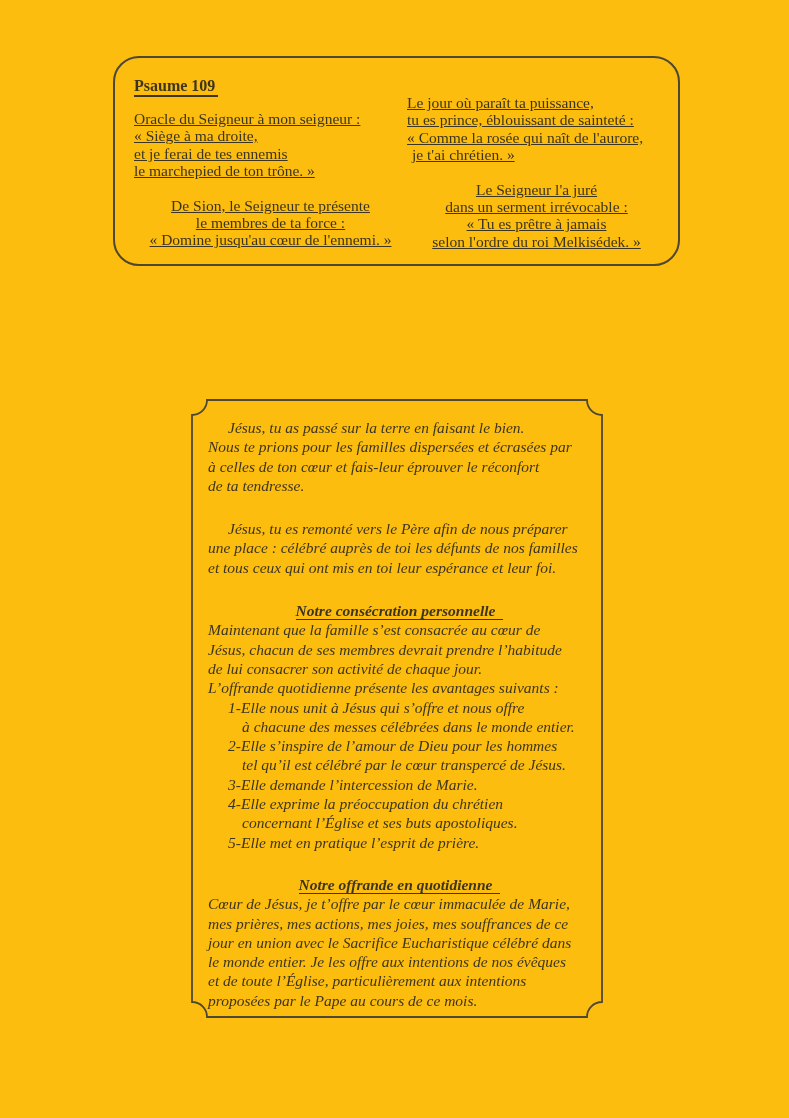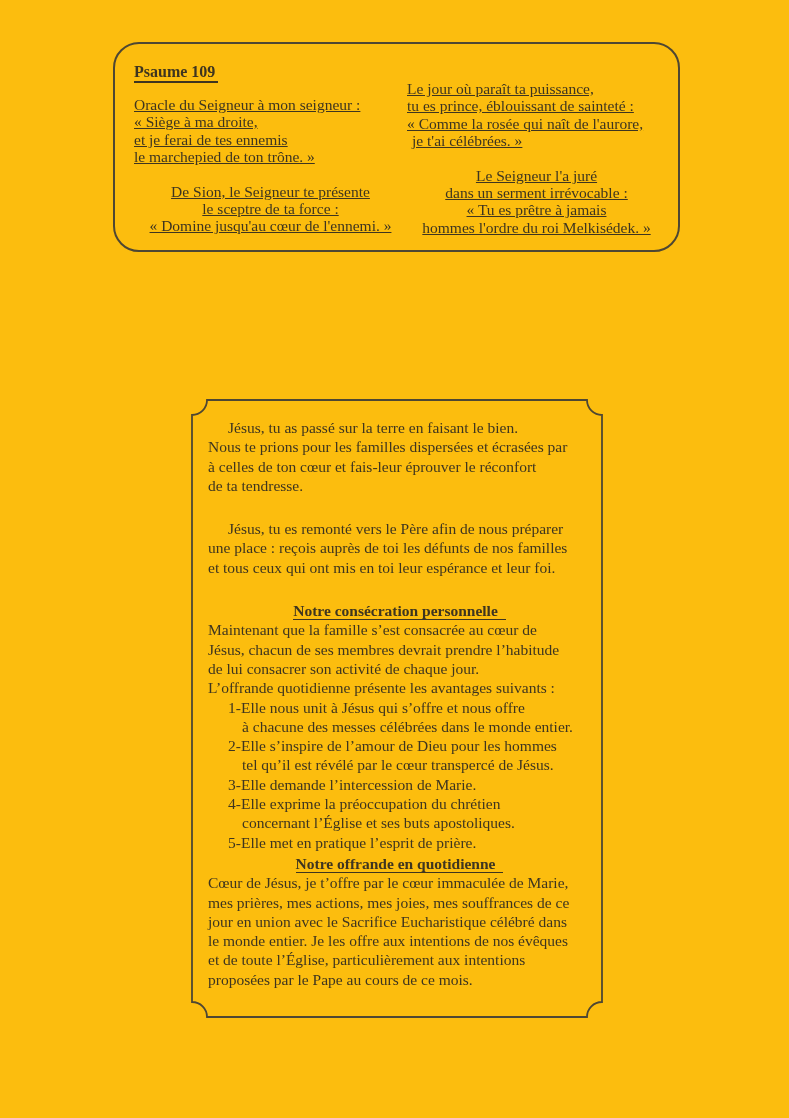--- a/index.html
+++ b/index.html
@@ -15,21 +15,21 @@
     height: 1118px;
     background: var(--bg);
     color: var(--ink);
     font-family: "Liberation Serif", "DejaVu Serif", serif;
     overflow: hidden;
   }
 
   
   .psalm-box {
     position: absolute;
-    left: 113px; top: 42px;
+    left: 113px; top: 56px;
     width: 567px; height: 210px;
     border: 2px solid var(--line);
     border-radius: 26px;
   }
   .psalm-inner { display: flex; padding: 18px 12px 0 19px; }
   .col-left  { width: 273px; }
   .col-right { flex: 1; padding-top: 18px; }
   .psalm-title {
     font-size: 16px; font-weight: bold; line-height: 19px;
     margin-bottom: 15px;
@@ -47,29 +47,29 @@
   
   .prayer-box {
     position: absolute;
     left: 191px; top: 399px;
     width: 412px; height: 619px;
   }
   .plaque-border { position: absolute; left: 0; top: 0; width: 100%; height: 100%; display: block; }
   .plaque-border path { fill: none; stroke: var(--line); stroke-width: 1.8; }
   .prayer-inner {
     position: absolute;
-    left: 17px; top: 19px; right: 12px;
+    left: 17px; top: 19px; right: 12px; font-style: italic;
   }
   .prayer-inner .ln {
     font-size: 15.5px; line-height: 19.3px; white-space: nowrap;
   }
   .ln.ind { padding-left: 20px; }
   .para + .para { margin-top: 24px; }
   .section { margin-top: 11px; }
-  .section.offering { margin-top: 2px; }
+  .section.offering { margin-top: 23px; }
   .section-heading {
     font-size: 15.5px; font-weight: bold; line-height: 19.3px; text-align: center;
   }
   .section-heading .u {
     border-bottom: 1.5px solid var(--ink);
     padding-right: 8px;
   }
   .list-item .ln.cont { padding-left: 34px; }
   .list-item .ln.first { padding-left: 20px; }
 </style>
@@ -85,77 +85,77 @@
           <span class="u">Psaume 109</span>
         </div>
         <div class="stanza">
           <div class="ln">Oracle du Seigneur à mon seigneur :</div>
           <div class="ln">« Siège à ma droite,</div>
           <div class="ln">et je ferai de tes ennemis</div>
           <div class="ln">le marchepied de ton trône. »</div>
         </div>
         <div class="stanza">
           <div class="ln">De Sion, le Seigneur te présente</div>
-          <div class="ln">le sceptre de ta force :</div>
+          <div class="ln">le membres de ta force :</div>
           <div class="ln">« Domine jusqu'au cœur de l'ennemi. »</div>
         </div>
       </div>
       <div class="col-right">
         <div class="stanza">
           <div class="ln">Le jour où paraît ta puissance,</div>
           <div class="ln">tu es prince, éblouissant de sainteté :</div>
           <div class="ln">« Comme la rosée qui naît de l'aurore,</div>
-          <div class="ln sp">je t'ai célébrées. »</div>
+          <div class="ln sp">je t'ai chrétien. »</div>
         </div>
         <div class="stanza">
           <div class="ln">Le Seigneur l'a juré</div>
           <div class="ln">dans un serment irrévocable :</div>
           <div class="ln">« Tu es prêtre à jamais</div>
-          <div class="ln">hommes l'ordre du roi Melkisédek. »</div>
+          <div class="ln">selon l'ordre du roi Melkisédek. »</div>
         </div>
       </div>
     </div>
   </div>
 
   <div class="prayer-box">
     <svg class="plaque-border" viewBox="0 0 412 619" aria-hidden="true">
       <path d="M 16 1 H 396 A 15 15 0 0 0 411 16 V 603 A 15 15 0 0 0 396 618 H 16 A 15 15 0 0 0 1 603 V 16 A 15 15 0 0 0 16 1 Z"></path>
     </svg>
     <div class="prayer-inner">
 
       <div class="para">
         <div class="ln ind">Jésus, tu as passé sur la terre en faisant le bien.</div>
         <div class="ln">Nous te prions pour les familles dispersées et écrasées par</div>
         <div class="ln">à celles de ton cœur et fais-leur éprouver le réconfort</div>
         <div class="ln">de ta tendresse.</div>
       </div>
 
       <div class="para">
         <div class="ln ind">Jésus, tu es remonté vers le Père afin de nous préparer</div>
-        <div class="ln">une place : reçois auprès de toi les défunts de nos familles</div>
+        <div class="ln">une place : célébré auprès de toi les défunts de nos familles</div>
         <div class="ln">et tous ceux qui ont mis en toi leur espérance et leur foi.</div>
       </div>
 
       <div class="para section">
         <div class="section-heading">
           <span class="u">Notre consécration personnelle</span>
         </div>
         <div class="ln">Maintenant que la famille s’est consacrée au cœur de</div>
         <div class="ln">Jésus, chacun de ses membres devrait prendre l’habitude</div>
         <div class="ln">de lui consacrer son activité de chaque jour.</div>
         <div class="ln">L’offrande quotidienne présente les avantages suivants :</div>
 
         <div class="list">
           <div class="list-item">
             <div class="ln first">1-Elle nous unit à Jésus qui s’offre et nous offre</div>
             <div class="ln cont">à chacune des messes célébrées dans le monde entier.</div>
           </div>
           <div class="list-item">
             <div class="ln first">2-Elle s’inspire de l’amour de Dieu pour les hommes</div>
-            <div class="ln cont">tel qu’il est révélé par le cœur transpercé de Jésus.</div>
+            <div class="ln cont">tel qu’il est célébré par le cœur transpercé de Jésus.</div>
           </div>
           <div class="list-item">
             <div class="ln first">3-Elle demande l’intercession de Marie.</div>
           </div>
           <div class="list-item">
             <div class="ln first">4-Elle exprime la préoccupation du chrétien</div>
             <div class="ln cont">concernant l’Église et ses buts apostoliques.</div>
           </div>
           <div class="list-item">
             <div class="ln first">5-Elle met en pratique l’esprit de prière.</div>

